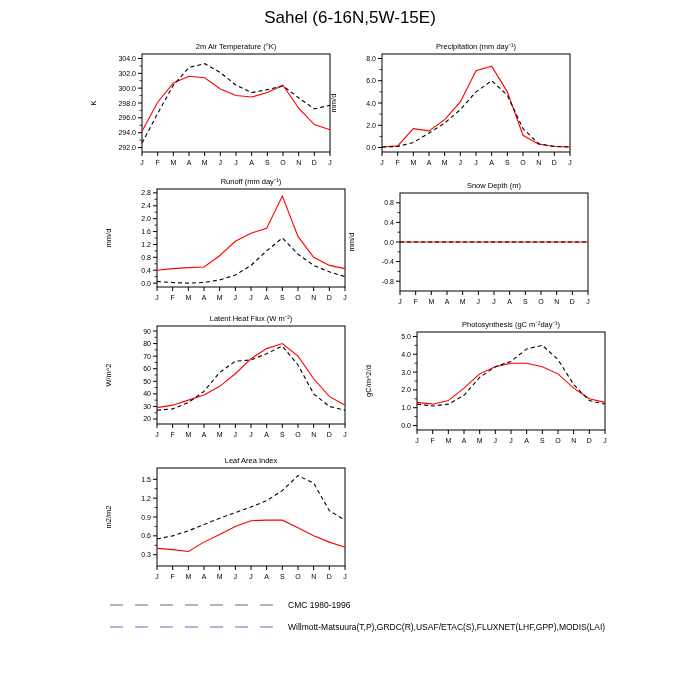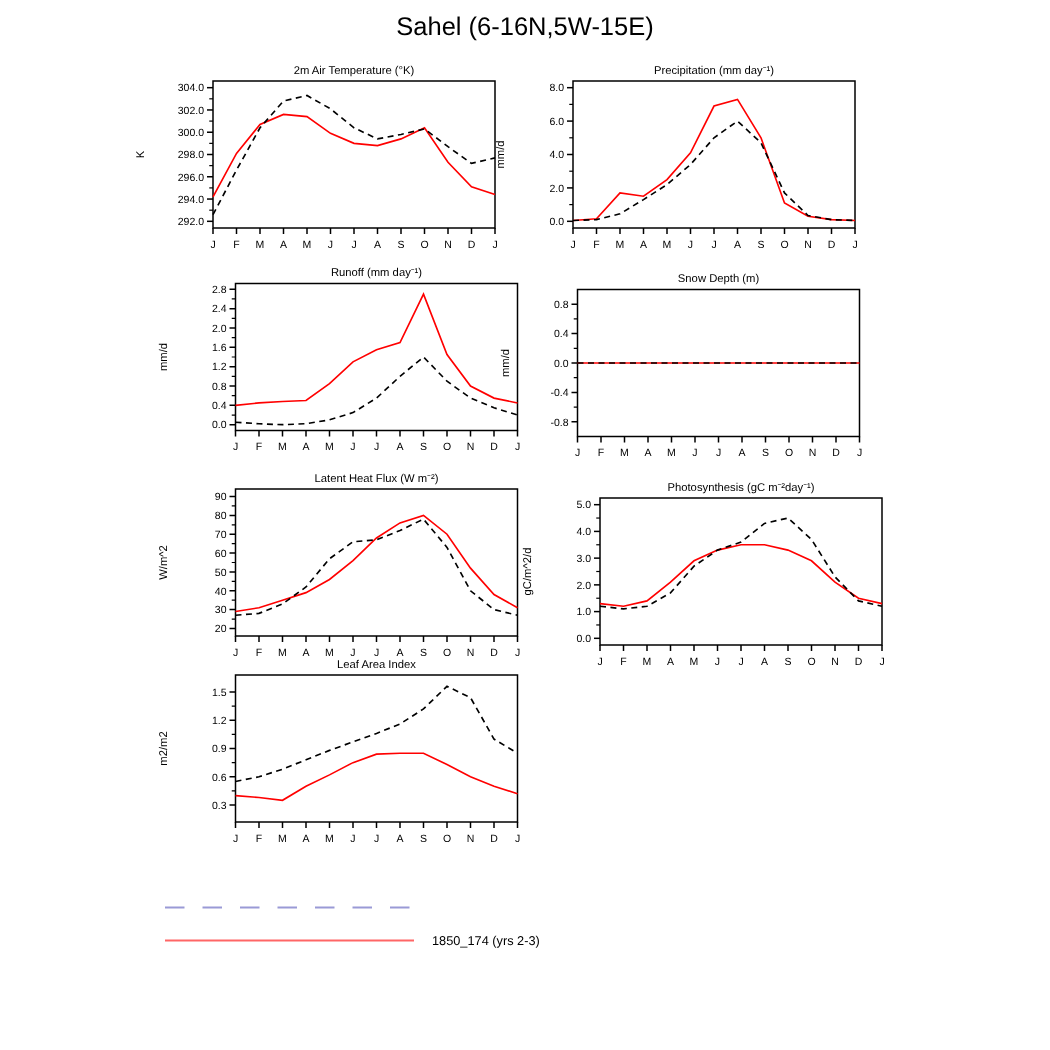--- a/index.html
+++ b/index.html
@@ -168,21 +168,21 @@
         <line x1="218.66666666666666" y1="114" x2="218.66666666666666" y2="118" stroke="#000" stroke-width="1"></line>
         <text x="218.66666666666666" y="127" text-anchor="middle" font-size="7">N</text>
         <line x1="234.33333333333334" y1="114" x2="234.33333333333334" y2="118" stroke="#000" stroke-width="1"></line>
         <text x="234.33333333333334" y="127" text-anchor="middle" font-size="7">D</text>
         <line x1="250" y1="114" x2="250" y2="118" stroke="#000" stroke-width="1"></line>
         <text x="250" y="127" text-anchor="middle" font-size="7">J</text>
         <text x="16" y="65" text-anchor="middle" font-size="7.5" transform="rotate(-90 16 65)">mm/d</text>
         <polyline points="62,97.23684210526316 77.66666666666667,95.625 93.33333333333333,94.6578947368421 109,94.01315789473684 124.66666666666666,82.73026315789474 140.33333333333331,68.22368421052633 156,60.16447368421053 171.66666666666669,55.32894736842106 187.33333333333331,23.09210526315789 203,63.38815789473685 218.66666666666666,84.3421052631579 234.33333333333334,92.40131578947368 250,95.625" fill="none" stroke="#ff0000" stroke-width="1.1"></polyline>
         <polyline points="62,108.51973684210526 77.66666666666667,109.48684210526316 93.33333333333333,110.13157894736842 109,109.48684210526316 124.66666666666666,106.9078947368421 140.33333333333331,102.07236842105263 156,92.40131578947368 171.66666666666669,77.89473684210526 187.33333333333331,65 203,81.11842105263158 218.66666666666666,92.40131578947368 234.33333333333334,98.84868421052632 250,103.6842105263158" fill="none" stroke="#000000" stroke-width="1.1" stroke-dasharray="4 3"></polyline>
       </svg></div>
-  <div class="panel" style="left:323px;top:177px"><svg width="262" height="138" viewBox="0 0 262 138">
+  <div class="panel" style="left:338px;top:177px"><svg width="262" height="138" viewBox="0 0 262 138">
         <text x="156" y="11" text-anchor="middle" font-size="7.5">Snow Depth (m)</text>
         <rect x="62" y="16" width="188" height="98" fill="none" stroke="#000" stroke-width="1"></rect>
         <line x1="58" y1="104.2" x2="62" y2="104.2" stroke="#000" stroke-width="1"></line>
         <text x="56" y="106.7" text-anchor="end" font-size="7">-0.8</text>
         <line x1="58" y1="84.6" x2="62" y2="84.6" stroke="#000" stroke-width="1"></line>
         <text x="56" y="87.1" text-anchor="end" font-size="7">-0.4</text>
         <line x1="58" y1="65" x2="62" y2="65" stroke="#000" stroke-width="1"></line>
         <text x="56" y="67.5" text-anchor="end" font-size="7">0.0</text>
         <line x1="58" y1="45.400000000000006" x2="62" y2="45.400000000000006" stroke="#000" stroke-width="1"></line>
         <text x="56" y="47.900000000000006" text-anchor="end" font-size="7">0.4</text>
@@ -271,21 +271,21 @@
         <line x1="218.66666666666666" y1="114" x2="218.66666666666666" y2="118" stroke="#000" stroke-width="1"></line>
         <text x="218.66666666666666" y="127" text-anchor="middle" font-size="7">N</text>
         <line x1="234.33333333333334" y1="114" x2="234.33333333333334" y2="118" stroke="#000" stroke-width="1"></line>
         <text x="234.33333333333334" y="127" text-anchor="middle" font-size="7">D</text>
         <line x1="250" y1="114" x2="250" y2="118" stroke="#000" stroke-width="1"></line>
         <text x="250" y="127" text-anchor="middle" font-size="7">J</text>
         <text x="16" y="65" text-anchor="middle" font-size="7.5" transform="rotate(-90 16 65)">W/m^2</text>
         <polyline points="62,97.66666666666667 77.66666666666667,95.15384615384616 93.33333333333333,90.12820512820512 109,85.1025641025641 124.66666666666666,76.30769230769232 140.33333333333331,63.74358974358975 156,48.66666666666667 171.66666666666669,38.61538461538461 187.33333333333331,33.58974358974359 203,46.15384615384616 218.66666666666666,68.76923076923077 234.33333333333334,86.35897435897436 250,95.15384615384616" fill="none" stroke="#ff0000" stroke-width="1.1"></polyline>
         <polyline points="62,100.17948717948718 77.66666666666667,98.92307692307692 93.33333333333333,92.64102564102564 109,81.33333333333334 124.66666666666666,62.48717948717948 140.33333333333331,51.179487179487175 156,49.92307692307692 171.66666666666669,43.64102564102564 187.33333333333331,36.1025641025641 203,54.94871794871795 218.66666666666666,83.84615384615384 234.33333333333334,96.41025641025641 250,100.17948717948718" fill="none" stroke="#000000" stroke-width="1.1" stroke-dasharray="4 3"></polyline>
       </svg></div>
-  <div class="panel" style="left:338px;top:316px"><svg width="262" height="138" viewBox="0 0 262 138">
+  <div class="panel" style="left:355px;top:316px"><svg width="262" height="138" viewBox="0 0 262 138">
         <text x="156" y="11" text-anchor="middle" font-size="7.5">Photosynthesis (gC m⁻²day⁻¹)</text>
         <rect x="62" y="16" width="188" height="98" fill="none" stroke="#000" stroke-width="1"></rect>
         <line x1="58" y1="109.54545454545455" x2="62" y2="109.54545454545455" stroke="#000" stroke-width="1"></line>
         <text x="56" y="112.04545454545455" text-anchor="end" font-size="7">0.0</text>
         <line x1="58" y1="91.72727272727272" x2="62" y2="91.72727272727272" stroke="#000" stroke-width="1"></line>
         <text x="56" y="94.22727272727272" text-anchor="end" font-size="7">1.0</text>
         <line x1="58" y1="73.9090909090909" x2="62" y2="73.9090909090909" stroke="#000" stroke-width="1"></line>
         <text x="56" y="76.4090909090909" text-anchor="end" font-size="7">2.0</text>
         <line x1="58" y1="56.090909090909086" x2="62" y2="56.090909090909086" stroke="#000" stroke-width="1"></line>
         <text x="56" y="58.590909090909086" text-anchor="end" font-size="7">3.0</text>
@@ -321,21 +321,21 @@
         <line x1="218.66666666666666" y1="114" x2="218.66666666666666" y2="118" stroke="#000" stroke-width="1"></line>
         <text x="218.66666666666666" y="127" text-anchor="middle" font-size="7">N</text>
         <line x1="234.33333333333334" y1="114" x2="234.33333333333334" y2="118" stroke="#000" stroke-width="1"></line>
         <text x="234.33333333333334" y="127" text-anchor="middle" font-size="7">D</text>
         <line x1="250" y1="114" x2="250" y2="118" stroke="#000" stroke-width="1"></line>
         <text x="250" y="127" text-anchor="middle" font-size="7">J</text>
         <text x="16" y="65" text-anchor="middle" font-size="7.5" transform="rotate(-90 16 65)">gC/m^2/d</text>
         <polyline points="62,86.38181818181819 77.66666666666667,88.16363636363636 93.33333333333333,84.6 109,72.12727272727273 124.66666666666666,57.87272727272727 140.33333333333331,50.74545454545455 156,47.18181818181819 171.66666666666669,47.18181818181819 187.33333333333331,50.74545454545455 203,57.87272727272727 218.66666666666666,72.12727272727273 234.33333333333334,82.81818181818183 250,86.38181818181819" fill="none" stroke="#ff0000" stroke-width="1.1"></polyline>
         <polyline points="62,88.16363636363636 77.66666666666667,89.94545454545454 93.33333333333333,88.16363636363636 109,79.25454545454545 124.66666666666666,61.43636363636364 140.33333333333331,50.74545454545455 156,45.39999999999999 171.66666666666669,32.92727272727272 187.33333333333331,29.363636363636363 203,43.61818181818181 218.66666666666666,68.56363636363636 234.33333333333334,84.6 250,88.16363636363636" fill="none" stroke="#000000" stroke-width="1.1" stroke-dasharray="4 3"></polyline>
       </svg></div>
-  <div class="panel" style="left:95px;top:434px"><svg width="262" height="138" viewBox="0 0 262 138">
+  <div class="panel" style="left:95px;top:452px"><svg width="262" height="138" viewBox="0 0 262 138">
         <text x="156" y="11" text-anchor="middle" font-size="7.5">Leaf Area Index</text>
         <rect x="62" y="16" width="188" height="98" fill="none" stroke="#000" stroke-width="1"></rect>
         <line x1="58" y1="102.6923076923077" x2="62" y2="102.6923076923077" stroke="#000" stroke-width="1"></line>
         <text x="56" y="105.1923076923077" text-anchor="end" font-size="7">0.3</text>
         <line x1="58" y1="83.84615384615384" x2="62" y2="83.84615384615384" stroke="#000" stroke-width="1"></line>
         <text x="56" y="86.34615384615384" text-anchor="end" font-size="7">0.6</text>
         <line x1="58" y1="65" x2="62" y2="65" stroke="#000" stroke-width="1"></line>
         <text x="56" y="67.5" text-anchor="end" font-size="7">0.9</text>
         <line x1="58" y1="46.15384615384616" x2="62" y2="46.15384615384616" stroke="#000" stroke-width="1"></line>
         <text x="56" y="48.65384615384616" text-anchor="end" font-size="7">1.2</text>
@@ -372,23 +372,24 @@
         <line x1="250" y1="114" x2="250" y2="118" stroke="#000" stroke-width="1"></line>
         <text x="250" y="127" text-anchor="middle" font-size="7">J</text>
         <text x="16" y="65" text-anchor="middle" font-size="7.5" transform="rotate(-90 16 65)">m2/m2</text>
         <polyline points="62,96.41025641025641 77.66666666666667,97.66666666666667 93.33333333333333,99.55128205128206 109,90.12820512820512 124.66666666666666,82.58974358974359 140.33333333333331,74.42307692307692 156,68.76923076923077 171.66666666666669,68.14102564102565 187.33333333333331,68.14102564102565 203,75.67948717948718 218.66666666666666,83.84615384615384 234.33333333333334,90.12820512820512 250,95.15384615384616" fill="none" stroke="#ff0000" stroke-width="1.1"></polyline>
         <polyline points="62,86.98717948717949 77.66666666666667,83.84615384615384 93.33333333333333,78.82051282051282 109,72.53846153846153 124.66666666666666,66.25641025641025 140.33333333333331,60.60256410256411 156,54.94871794871795 171.66666666666669,48.66666666666667 187.33333333333331,38.61538461538461 203,23.538461538461544 218.66666666666666,31.076923076923087 234.33333333333334,58.717948717948715 250,68.14102564102565" fill="none" stroke="#000000" stroke-width="1.1" stroke-dasharray="4 3"></polyline>
       </svg></div>
 
   <div class="legend">
       <div class="legend-row">
         <svg width="170" height="10" viewBox="0 0 170 10">
-          <line x1="2" y1="5" x2="168" y2="5" stroke="#9a9ad6" stroke-width="1.4" stroke-dasharray="13 12"></line>
+          <line x1="2" y1="5" x2="168" y2="5" stroke="#9e9e9e" stroke-width="1.4" stroke-dasharray="13 12"></line>
         </svg>
+        <span>CMC 1980-1996</span>
       </div>
       <div class="legend-row">
         <svg width="170" height="10" viewBox="0 0 170 10">
-          <line x1="2" y1="5" x2="168" y2="5" stroke="#ff6666" stroke-width="1.4"></line>
+          <line x1="2" y1="5" x2="168" y2="5" stroke="#9a9ad6" stroke-width="1.4" stroke-dasharray="13 12"></line>
         </svg>
-        <span>1850_174 (yrs 2-3)</span>
+        <span>Willmott-Matsuura(T,P),GRDC(R),USAF/ETAC(S),FLUXNET(LHF,GPP),MODIS(LAI)</span>
       </div>
     </div>
 </div>
 
 </body></html>

